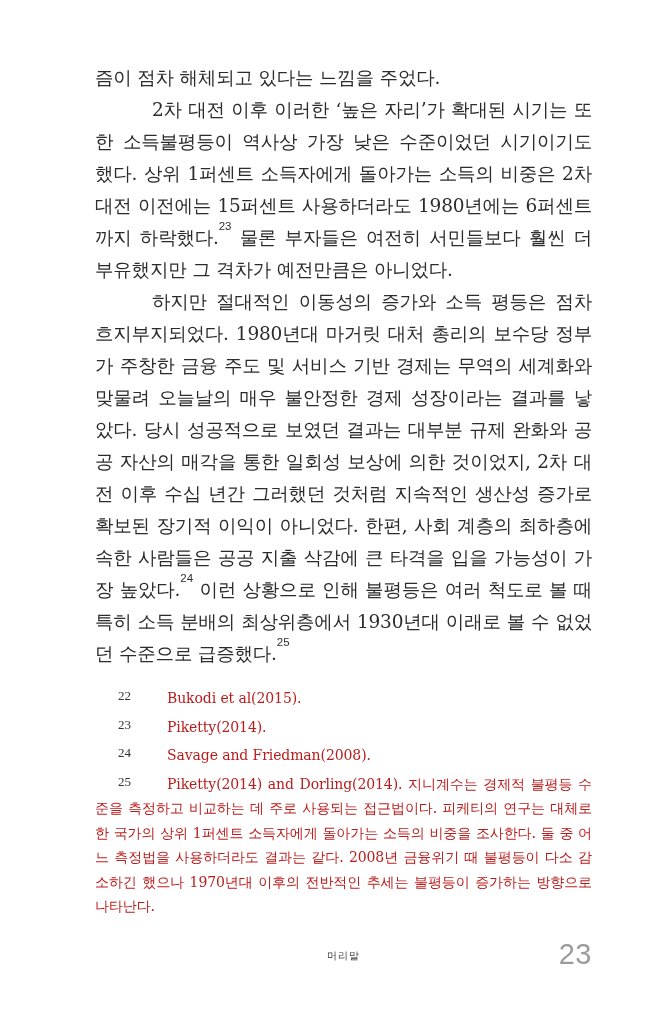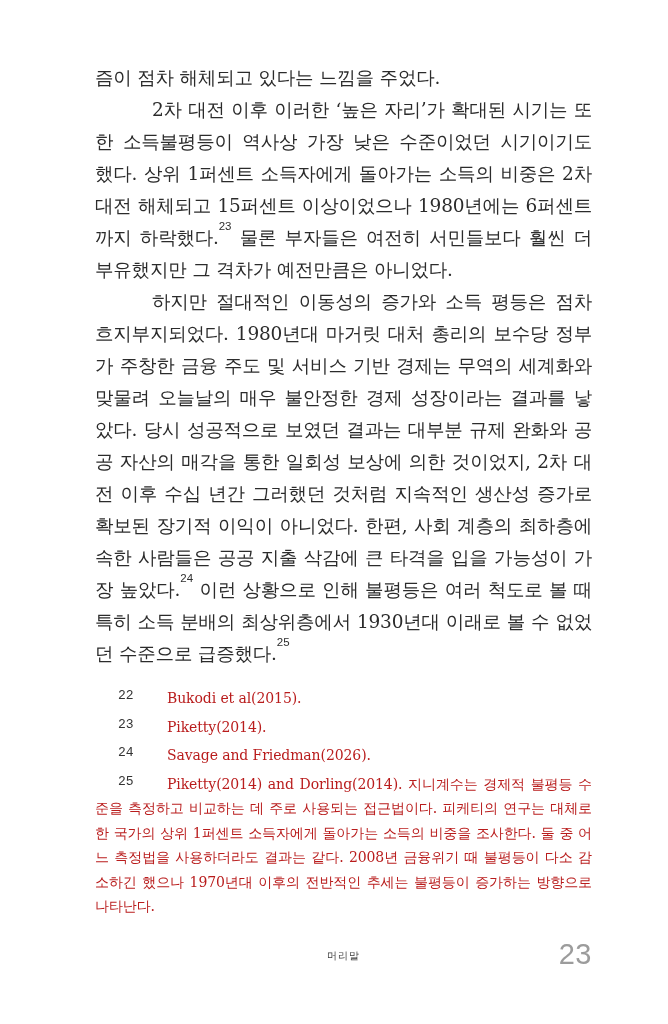--- a/index.html
+++ b/index.html
@@ -50,21 +50,21 @@
     width: 497px;
   }
   .footnote {
     position: relative;
     margin: 0 0 4px 0;
   }
   .fn-num {
     position: absolute;
     left: 23px;
     top: 2px;
-    font-family: Liberation Mono, monospace;
+    font-family: Liberation Serif, serif;
     font-size: 13px;
     color: #333333;
   }
   .fn-text {
     display: block;
     margin: 0;
     font-size: 14px;
     line-height: 24.5px;
     text-indent: 72px;
     text-align: justify;
@@ -96,41 +96,41 @@
 </style>
 </head>
 <body>
 
 <div class="page">
 
   <main class="body-text">
 
     <p class="para"><span>즘이 점차 해체되고 있다는 느낌을 주었다.</span></p>
 
-    <p class="para indent"><span>2차 대전 이후 이러한 ‘높은 자리’가 확대된 시기는 또한 소득불평등이 역사상 가장 낮은 수준이었던 시기이기도 했다. 상위 1퍼센트 소득자에게 돌아가는 소득의 비중은 2차 대전 해체되고 15퍼센트 이상이었으나 1980년에는 6퍼센트까지 하락했다.</span><sup class="ref-sup">23</sup><span> 물론 부자들은 여전히 서민들보다 훨씬 더 부유했지만 그 격차가 예전만큼은 아니었다.</span></p>
+    <p class="para indent"><span>2차 대전 이후 이러한 ‘높은 자리’가 확대된 시기는 또한 소득불평등이 역사상 가장 낮은 수준이었던 시기이기도 했다. 상위 1퍼센트 소득자에게 돌아가는 소득의 비중은 2차 대전 이전에는 15퍼센트 사용하더라도 1980년에는 6퍼센트까지 하락했다.</span><sup class="ref-sup">23</sup><span> 물론 부자들은 여전히 서민들보다 훨씬 더 부유했지만 그 격차가 예전만큼은 아니었다.</span></p>
 
     <p class="para indent"><span>하지만 절대적인 이동성의 증가와 소득 평등은 점차 흐지부지되었다. 1980년대 마거릿 대처 총리의 보수당 정부가 주창한 금융 주도 및 서비스 기반 경제는 무역의 세계화와 맞물려 오늘날의 매우 불안정한 경제 성장이라는 결과를 낳았다. 당시 성공적으로 보였던 결과는 대부분 규제 완화와 공공 자산의 매각을 통한 일회성 보상에 의한 것이었지, 2차 대전 이후 수십 년간 그러했던 것처럼 지속적인 생산성 증가로 확보된 장기적 이익이 아니었다. 한편, 사회 계층의 최하층에 속한 사람들은 공공 지출 삭감에 큰 타격을 입을 가능성이 가장 높았다.</span><sup class="ref-sup">24</sup><span> 이런 상황으로 인해 불평등은 여러 척도로 볼 때 특히 소득 분배의 최상위층에서 1930년대 이래로 볼 수 없었던 수준으로 급증했다.</span><sup class="ref-sup">25</sup></p>
 
   </main>
 
   <section class="footnotes">
 
     <div class="footnote">
       <span class="fn-num">22</span>
       <span class="fn-text">Bukodi et al(2015).</span>
     </div>
 
     <div class="footnote">
       <span class="fn-num">23</span>
       <span class="fn-text">Piketty(2014).</span>
     </div>
 
     <div class="footnote">
       <span class="fn-num">24</span>
-      <span class="fn-text">Savage and Friedman(2026).</span>
+      <span class="fn-text">Savage and Friedman(2008).</span>
     </div>
 
     <div class="footnote">
       <span class="fn-num">25</span>
       <span class="fn-text">Piketty(2014) and Dorling(2014). 지니계수는 경제적 불평등 수준을 측정하고 비교하는 데 주로 사용되는 접근법이다. 피케티의 연구는 대체로 한 국가의 상위 1퍼센트 소득자에게 돌아가는 소득의 비중을 조사한다. 둘 중 어느 측정법을 사용하더라도 결과는 같다. 2008년 금융위기 때 불평등이 다소 감소하긴 했으나 1970년대 이후의 전반적인 추세는 불평등이 증가하는 방향으로 나타난다.</span>
     </div>
 
   </section>
 
   <div class="running-title">머리말</div>

